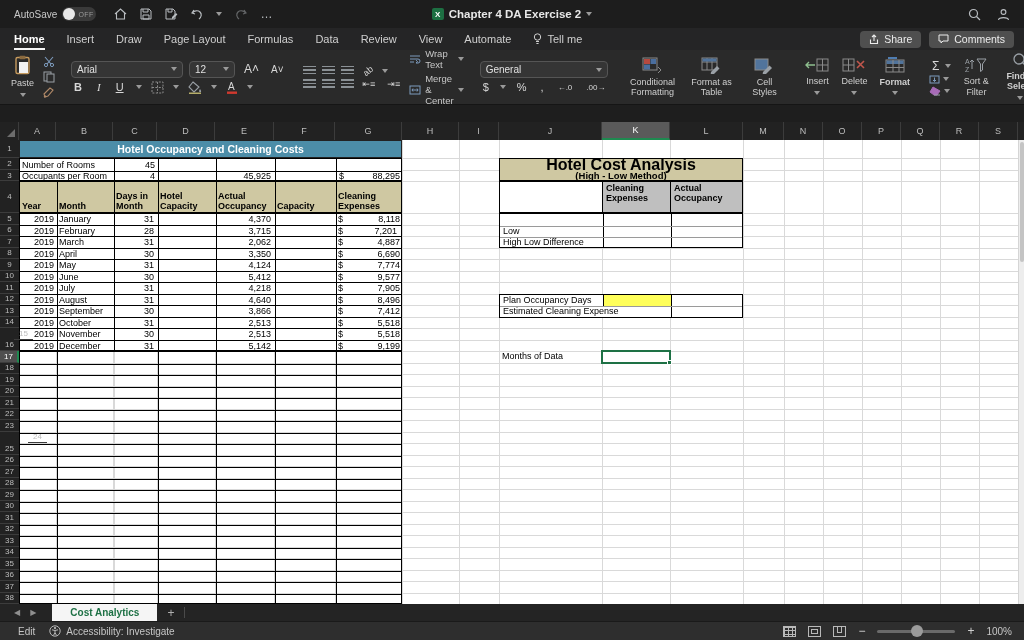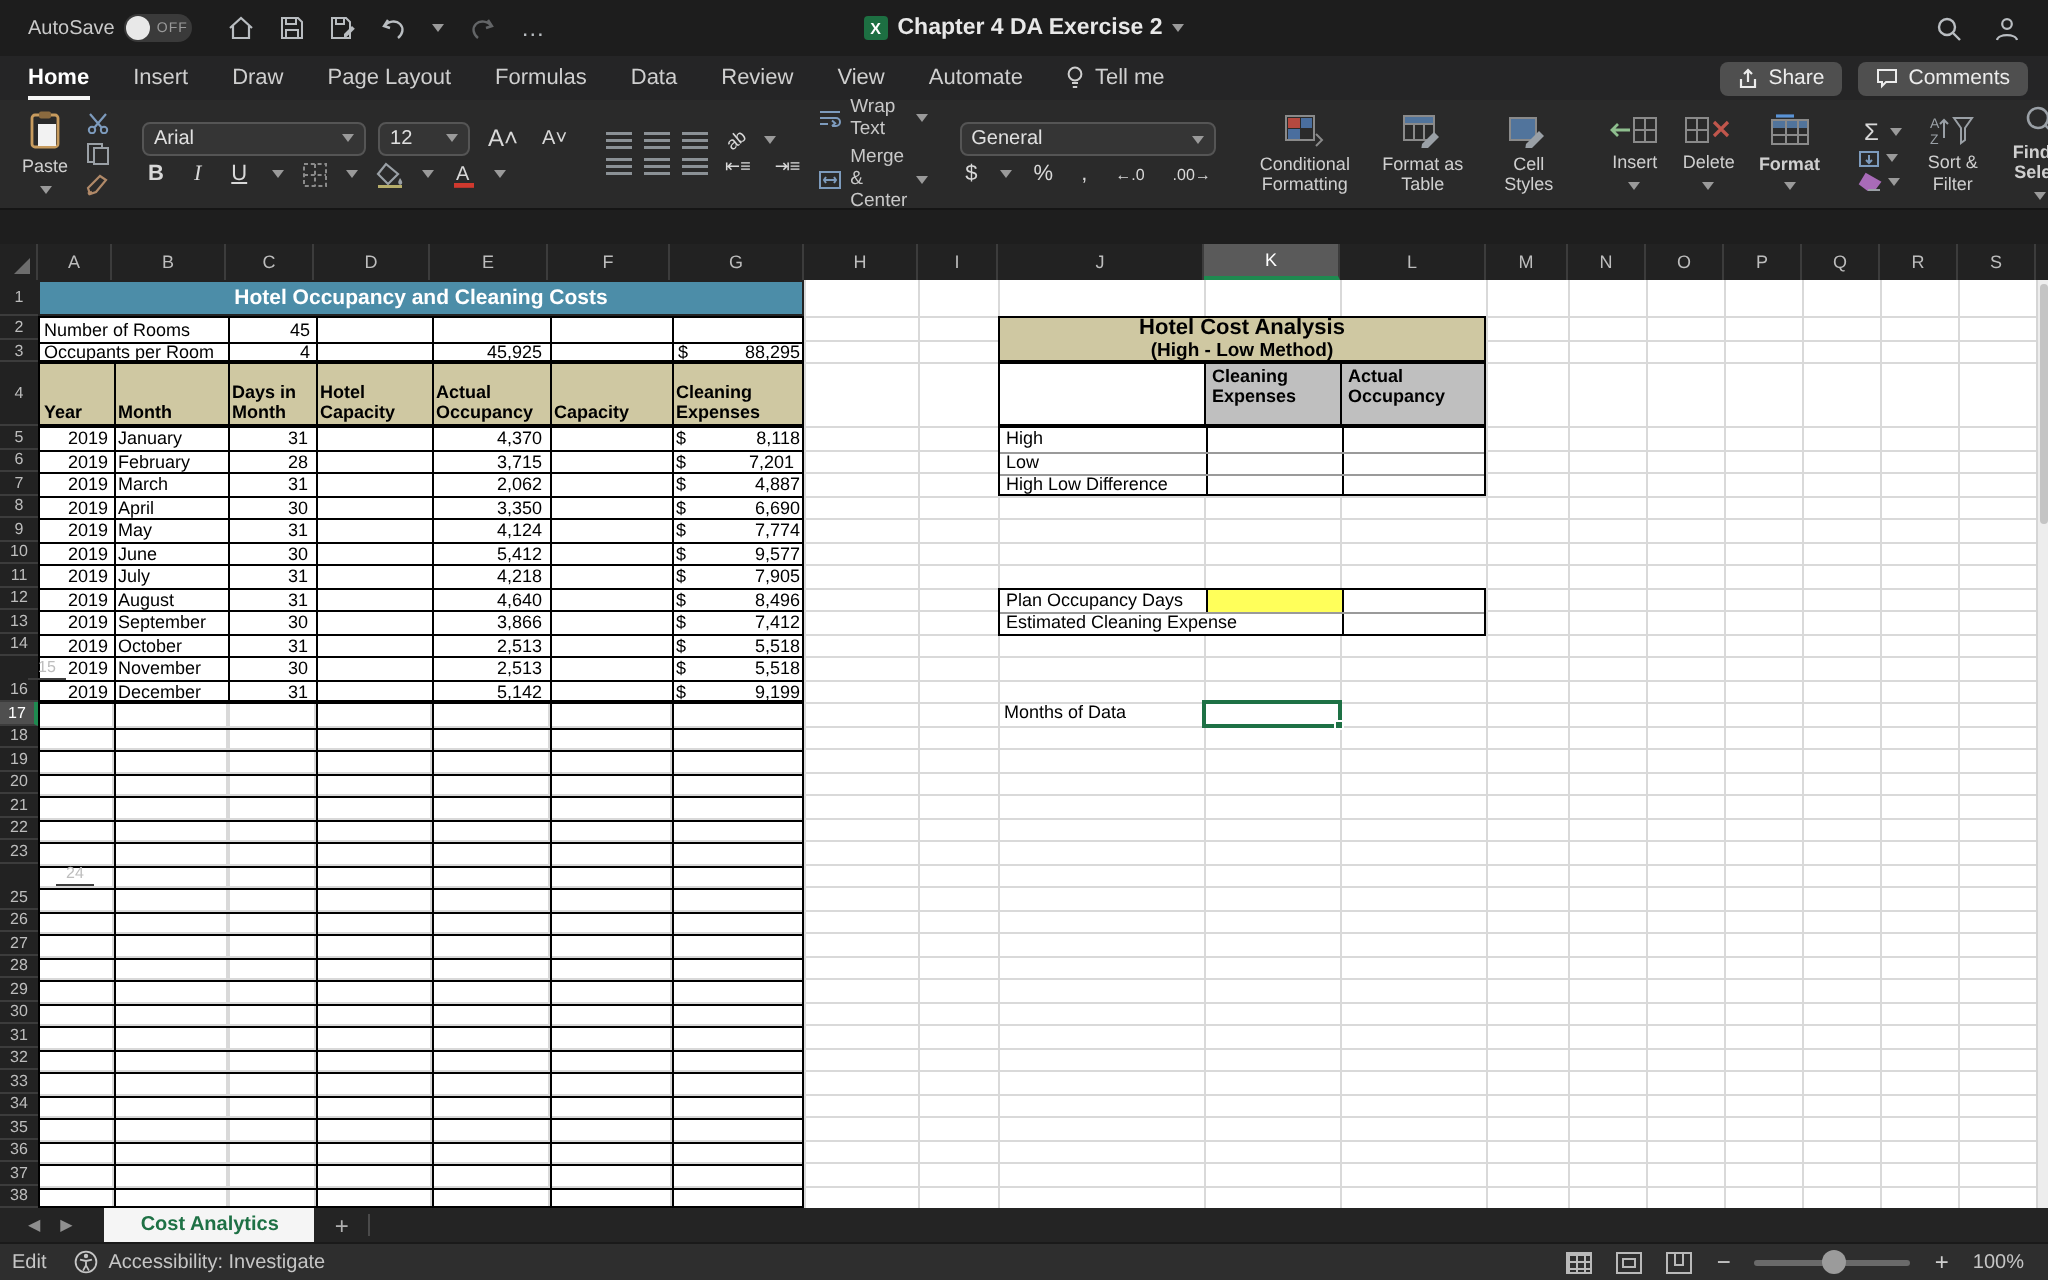--- a/index.html
+++ b/index.html
@@ -100,21 +100,21 @@
   .monthly { left:19px; top:73px; width:383px; height:138px; background:#fff; border:1px solid #000; }
   .monthly .iv, .emptyrows .iv { position:absolute; top:0; bottom:0; width:1px; background:#000; }
   .mrow { position:absolute; left:0; width:100%; height:11.5px; border-bottom:1px solid #000; }
   .mcell { position:absolute; top:0; height:11.5px; line-height:11px; font-size:9px; white-space:nowrap; }
   .right { text-align:right; }
   .emptyrows { left:19px; top:211px; width:383px; height:253px; border:1px solid #000; }
   .emptyrows .gv { position:absolute; top:0; bottom:0; width:1px; background:#d9d9d9; }
 
   .an-hdr { left:499px; top:18px; width:244px; height:23px; background:#cfc8a2; border:1px solid #000;
     display:flex; flex-direction:column; align-items:center; justify-content:center; line-height:11px; }
-  .an-hdr .t1 { font-weight:bold; font-size:11px; }
+  .an-hdr .t1 { font-weight:bold; font-size:16px; }
   .an-hdr .t2 { font-weight:bold; font-size:9.5px; }
   .an-sub { top:41px; height:32px; border:1px solid #000; font-weight:bold; line-height:10px; padding:1px 0 0 3px; }
   .an-box { background:#fff; border:1px solid #000; }
   .an-box .iv { position:absolute; top:0; bottom:0; width:1px; background:#000; }
   .an-box .ih { position:absolute; left:0; right:0; height:1px; background:#9a9a9a; }
   .arow { position:absolute; left:0; width:100%; height:11.5px; line-height:11px; padding-left:3px; white-space:nowrap; }
   .acenter { text-align:center; padding-left:0; }
   .selcell { left:601px; top:210px; width:70px; height:14px; border:2px solid #1e7145; z-index:6; }
   .selcell .handle { position:absolute; right:-3px; bottom:-3px; width:5px; height:5px; background:#1e7145; border:1px solid #fff; }
 
@@ -124,21 +124,21 @@
   .navarrow { font-size:8px; margin-left:14px; color:#8f8f8f; }
   .navarrow + .navarrow { margin-left:10px; }
   .sheettab { margin-left:16px; height:17px; background:#f5f5f5; color:#1e7145; font-weight:bold;
     font-size:10px; display:flex; align-items:center; padding:0 18px; }
   .addsheet { margin-left:10px; font-size:12px; color:#b0b0b0; }
   .tabdiv { width:1px; height:11px; background:#4a4a4a; margin-left:10px; }
 
   
   .statusbar { position:absolute; left:0; top:621px; width:1024px; height:19px; background:#2e2e2e;
     border-top:1px solid #1a1a1a; display:flex; align-items:center; color:#c6c6c6; font-size:10px; }
-  .st-left { display:flex; align-items:center; gap:14px; margin-left:6px; }
+  .st-left { display:flex; align-items:center; gap:14px; margin-left:18px; }
   .st-right { margin-left:auto; display:flex; align-items:center; gap:12px; margin-right:12px; }
   .viewic { width:13px; height:11px; border:1px solid #b9b9b9; position:relative; }
   .viewic.grid { background:
     repeating-linear-gradient(90deg,#b9b9b9 0 1px,transparent 1px 4px),
     repeating-linear-gradient(#b9b9b9 0 1px,transparent 1px 3.5px); }
   .viewic.page::after { content:""; position:absolute; inset:2px; border:1px solid #b9b9b9; }
   .viewic.brk::after { content:""; position:absolute; left:3px; right:3px; top:0; height:5px; border:1px solid #b9b9b9; border-top:none; }
   .zoomtrack { width:78px; height:3px; background:#6a6a6a; border-radius:2px; position:relative; }
   .zoomknob { position:absolute; left:34px; top:-5px; width:12px; height:12px; border-radius:50%; background:#9b9b9b; }
   .zsign { font-size:12px; color:#cfcfcf; }
@@ -790,21 +790,20 @@
     </div>
     <div class="ov an-sub" style="left:499px;width:104px;background:#ffffff;"></div>
     <div class="ov an-sub" style="left:602px;width:69px;background:#bfbfbf;">Cleaning Expenses</div>
     <div class="ov an-sub" style="left:670px;width:73px;background:#bfbfbf;">Actual Occupancy</div>
 
     <div class="ov an-box" style="left:499px;top:73px;width:244px;height:35px;">
       <div class="iv" style="left:103px;"></div>
         <div class="iv" style="left:171px;"></div>
       <div class="ih" style="top:11.5px;"></div>
         <div class="ih" style="top:23px;"></div>
-      <div class="arow" style="top:0;">High</div>
       <div class="arow" style="top:11.5px;">Low</div>
       <div class="arow" style="top:23px;">High Low Difference</div>
     </div>
 
 
     <div class="ov an-box" style="left:499px;top:153.5px;width:244px;height:24px;">
       <div class="iv" style="left:171px;"></div>
         <div class="ih" style="top:11.5px;"></div>
       <div class="iv" style="left:103px;height:11.5px;bottom:auto;top:0;"></div>
       <div style="position:absolute;left:104px;top:0;width:67px;height:11.5px;background:#ffff5a;"></div>

